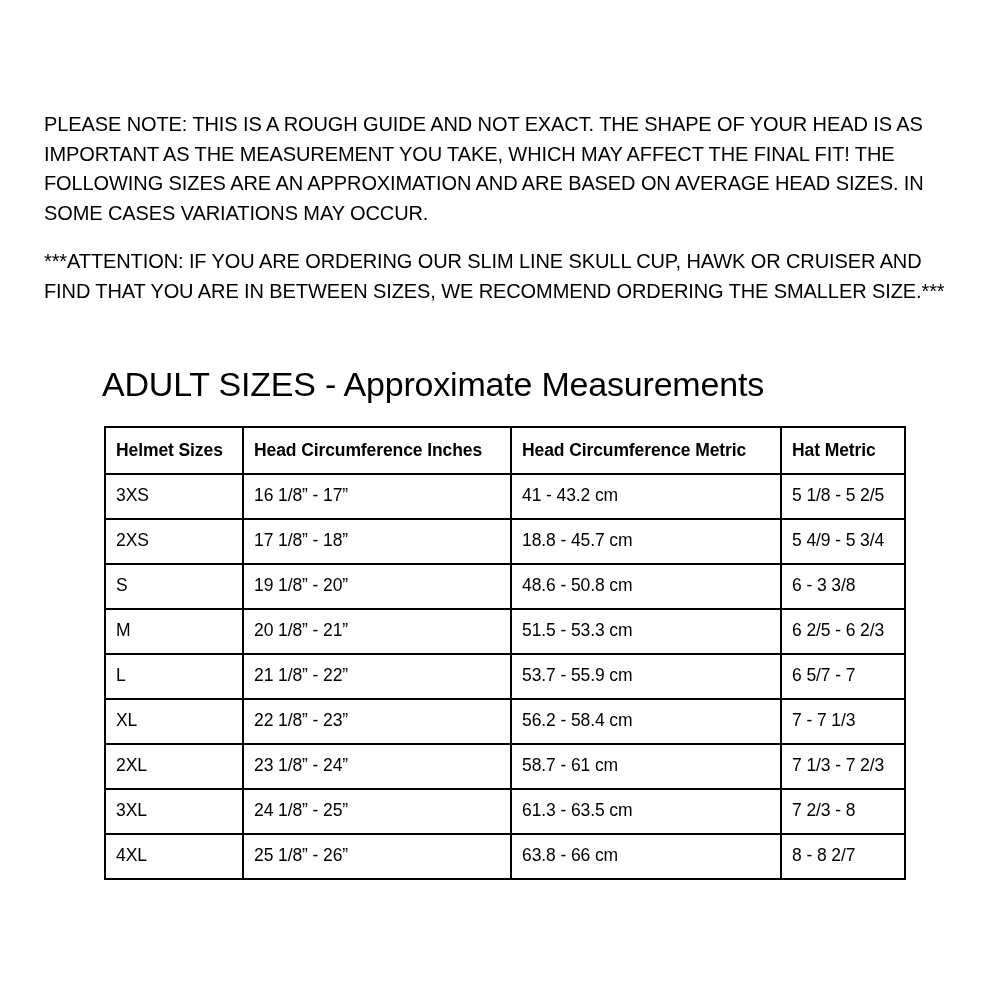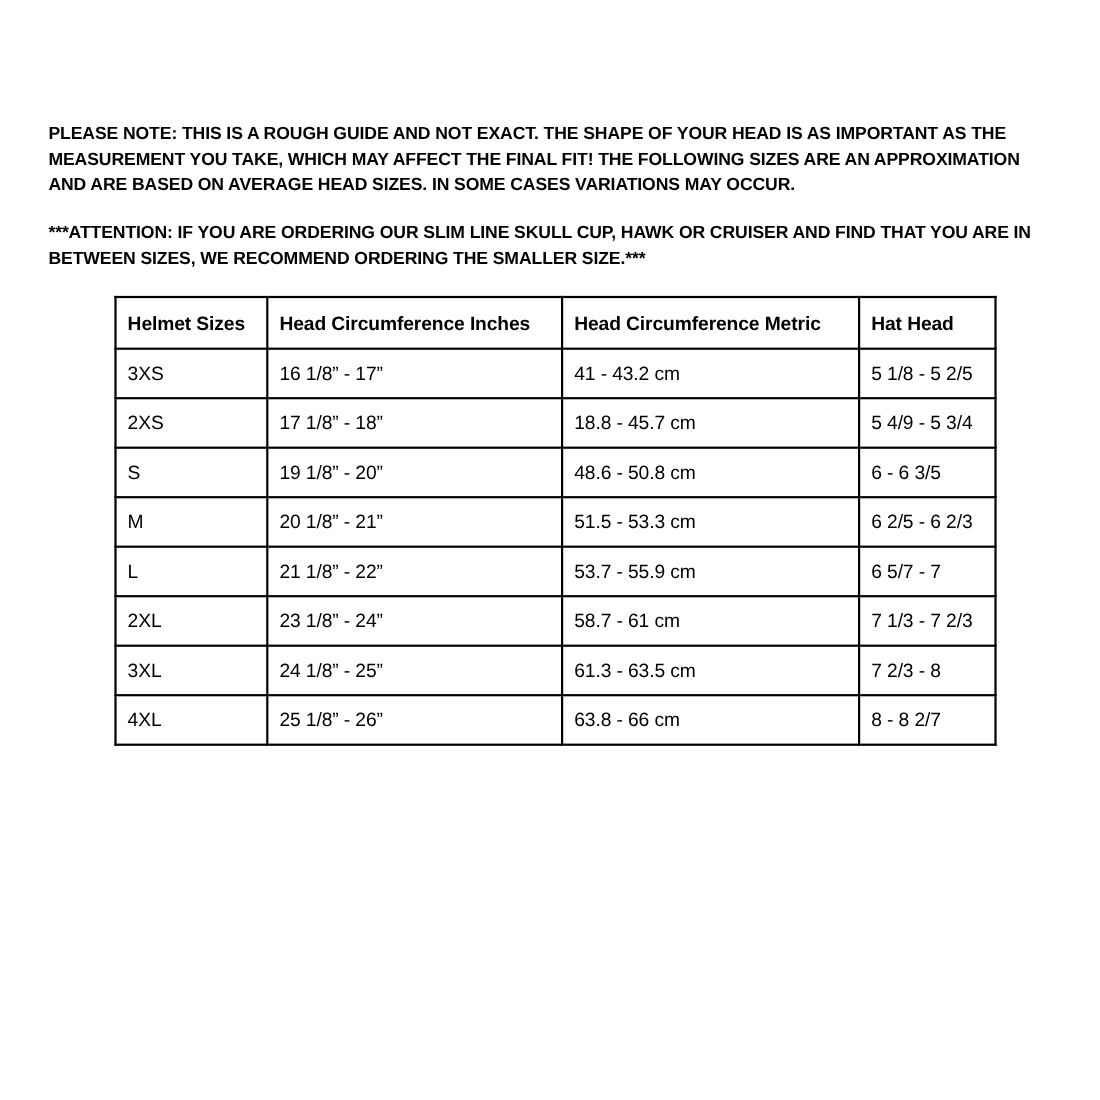--- a/index.html
+++ b/index.html
@@ -21,25 +21,25 @@
     top: 0;
     width: 1000px;
     height: 1000px;
     box-sizing: border-box;
     padding: 110px 44px 0 44px;
   }
   .notes {
     width: 912px;
   }
   .note-para {
-    font-size: 16px;
+    font-size: 20px;
     line-height: 1.48;
     letter-spacing: -0.1px;
     margin: 0 0 19px 0;
-    font-weight: 700;
+    font-weight: 400;
   }
   .note-para.second {
     margin-bottom: 0;
   }
   .table-title {
     margin: 58px 0 0 58px;
     font-size: 34px;
     font-weight: 400;
     letter-spacing: -0.2px;
     white-space: nowrap;
@@ -79,67 +79,74 @@
 </head>
 <body>
 
 <div class="page">
 
   <div class="notes">
     <p class="note-para first">PLEASE NOTE: THIS IS A ROUGH GUIDE AND NOT EXACT. THE SHAPE OF YOUR HEAD IS AS IMPORTANT AS THE MEASUREMENT YOU TAKE, WHICH MAY AFFECT THE FINAL FIT! THE FOLLOWING SIZES ARE AN APPROXIMATION AND ARE BASED ON AVERAGE HEAD SIZES. IN SOME CASES VARIATIONS MAY OCCUR.</p>
     <p class="note-para second">***ATTENTION: IF YOU ARE ORDERING OUR SLIM LINE SKULL CUP, HAWK OR CRUISER AND FIND THAT YOU ARE IN BETWEEN SIZES, WE RECOMMEND ORDERING THE SMALLER SIZE.***</p>
   </div>
 
+  <h1 class="table-title">ADULT SIZES - Approximate Measurements</h1>
 
   <div class="table-wrap">
     <table class="size-table">
       <colgroup>
         <col class="c0">
         <col class="c1">
         <col class="c2">
         <col class="c3">
       </colgroup>
       <thead>
         <tr>
           <th>Helmet Sizes</th>
           <th>Head Circumference Inches</th>
           <th>Head Circumference Metric</th>
-          <th>Hat Head</th>
+          <th>Hat Metric</th>
         </tr>
       </thead>
       <tbody>
         <tr>
           <td>3XS</td>
           <td>16 1/8” - 17”</td>
           <td class="cell-bold">41 - 43.2 cm</td>
           <td>5 1/8 - 5 2/5</td>
         </tr>
         <tr>
           <td>2XS</td>
           <td>17 1/8” - 18”</td>
           <td>18.8 - 45.7 cm</td>
           <td>5 4/9 - 5 3/4</td>
         </tr>
         <tr>
           <td>S</td>
           <td>19 1/8” - 20”</td>
           <td>48.6 - 50.8 cm</td>
-          <td>6 - 6 3/5</td>
+          <td>6 - 3 3/8</td>
         </tr>
         <tr>
           <td>M</td>
           <td>20 1/8” - 21”</td>
           <td>51.5 - 53.3 cm</td>
           <td>6 2/5 - 6 2/3</td>
         </tr>
         <tr>
           <td>L</td>
           <td>21 1/8” - 22”</td>
           <td>53.7 - 55.9 cm</td>
           <td>6 5/7 - 7</td>
+        </tr>
+        <tr>
+          <td>XL</td>
+          <td>22 1/8” - 23”</td>
+          <td>56.2 - 58.4 cm</td>
+          <td>7 - 7 1/3</td>
         </tr>
         <tr>
           <td>2XL</td>
           <td>23 1/8” - 24”</td>
           <td>58.7 - 61 cm</td>
           <td>7 1/3 - 7 2/3</td>
         </tr>
         <tr>
           <td>3XL</td>
           <td>24 1/8” - 25”</td>

